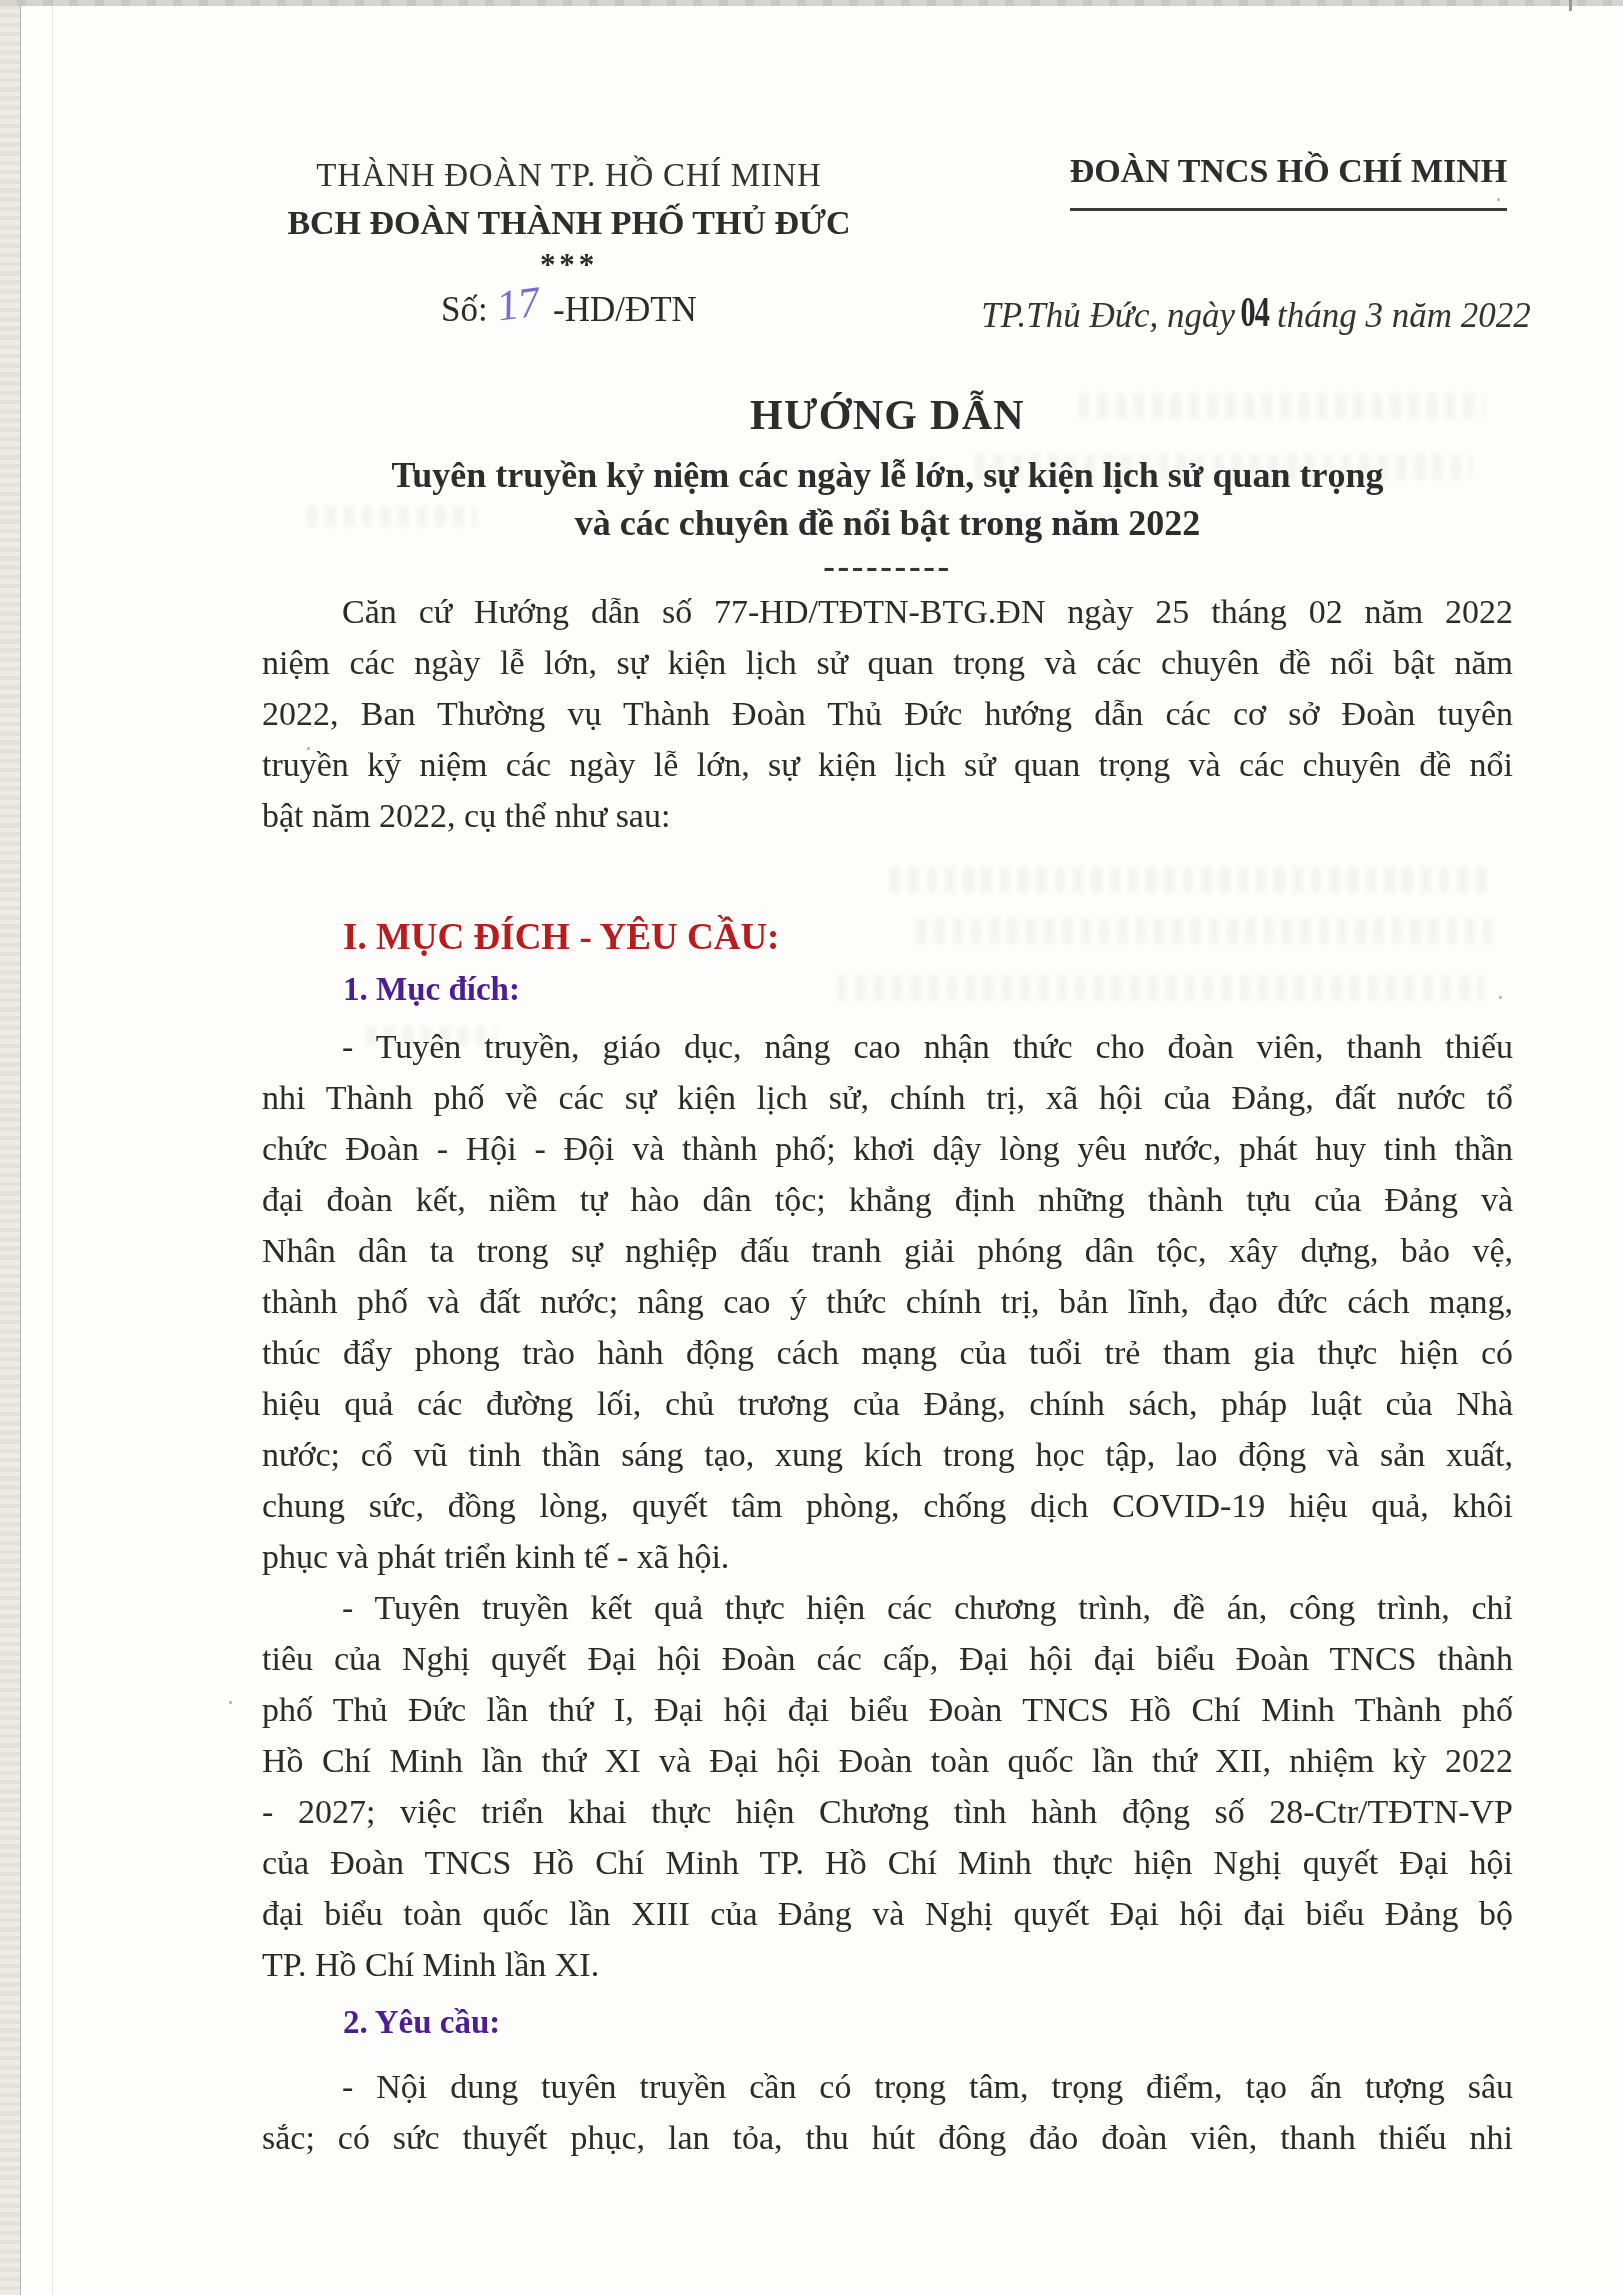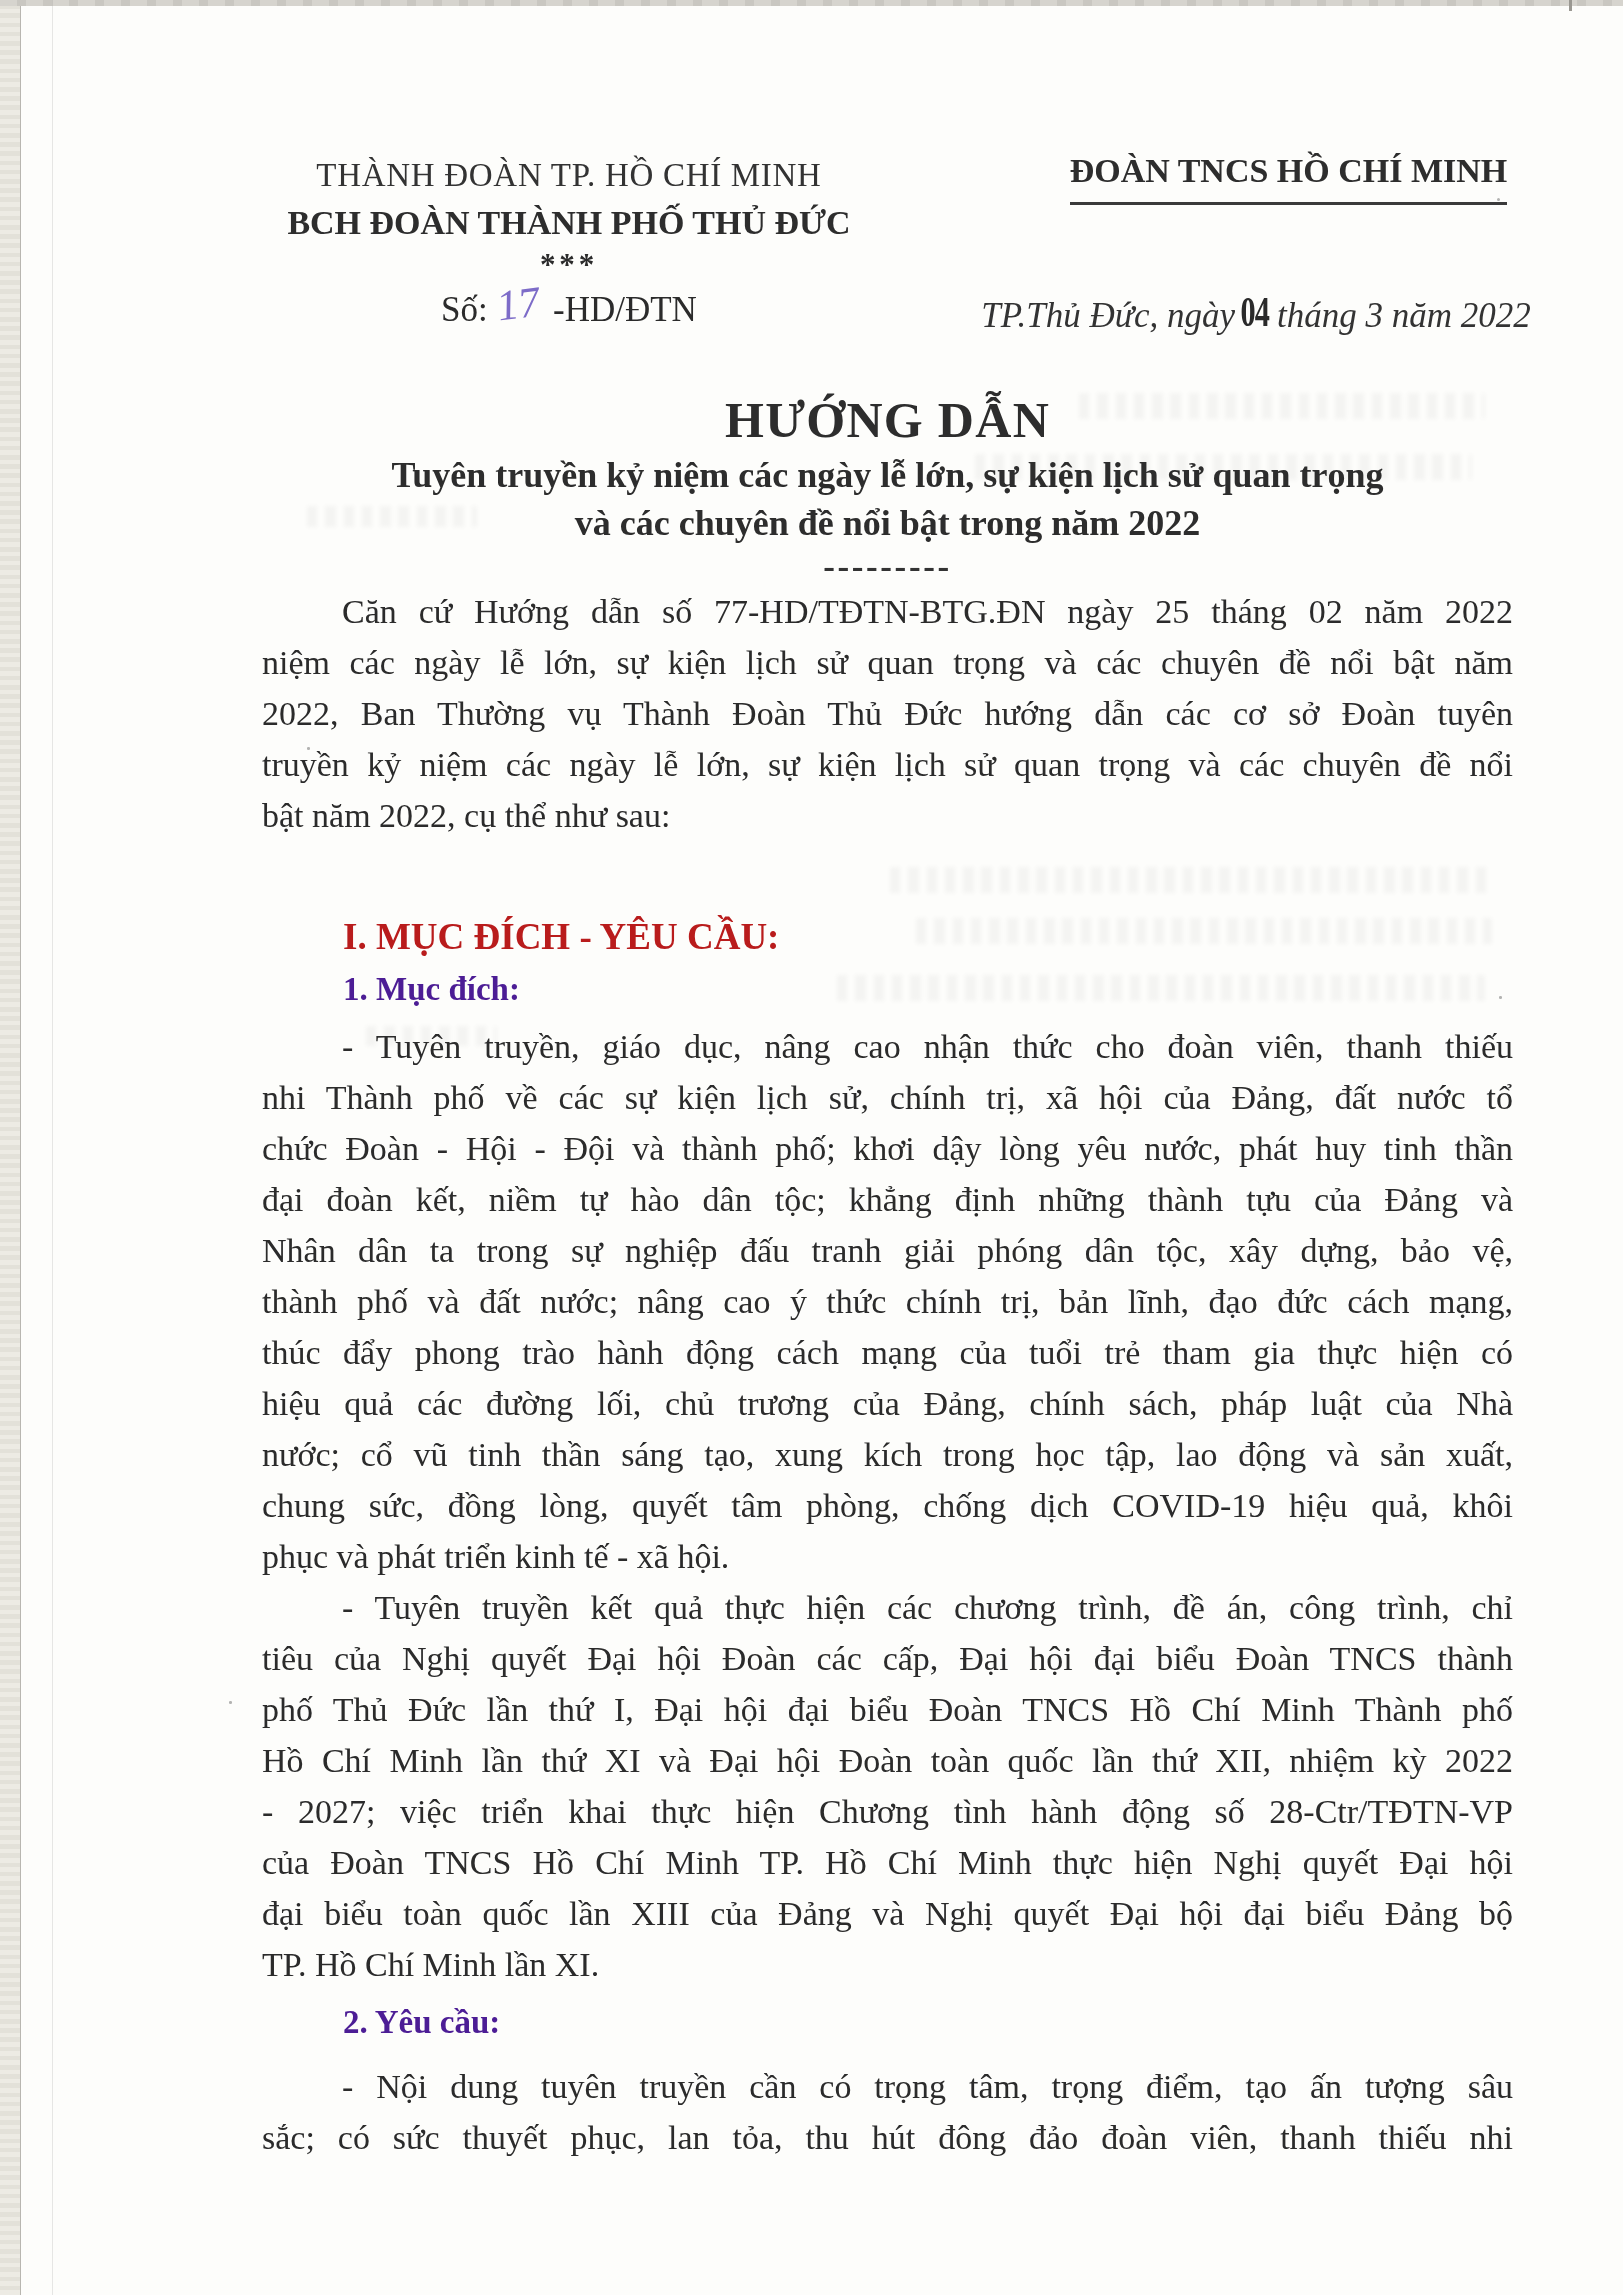--- a/index.html
+++ b/index.html
@@ -34,29 +34,29 @@
   .hdr{position:absolute;text-align:center;}
   .hdr-org-parent{left:196px;top:157px;width:746px;font-size:33px;letter-spacing:0.7px;color:#333;}
   .hdr-org-unit{left:196px;top:204px;width:746px;font-size:34px;font-weight:bold;color:#2d2d2d;}
   .hdr-stars{left:196px;top:247px;width:746px;font-size:31px;font-weight:bold;letter-spacing:3.9px;}
   .hdr-so{left:196px;top:287px;width:746px;font-size:35px;}
   .hand-purple{
     display:inline-block;color:#7d6cc8;font-size:43px;line-height:39px;
     transform:rotate(-7deg) skewX(-8deg);margin:0 13px 0 9.2px;position:relative;top:-2.6px;
   }
   .hdr-issuer{left:981px;top:152px;width:615px;font-size:34px;font-weight:bold;color:#2d2d2d;}
-  .hdr-issuer span{border-bottom:3.3px solid #3a3a3a;padding-bottom:13px;}
+  .hdr-issuer span{border-bottom:3.3px solid #3a3a3a;padding-bottom:19px;}
   .hdr-date{left:916px;top:296px;width:680px;font-size:35px;font-style:italic;color:#333;}
   .hand-day{
     display:inline-block;font-style:normal;font-weight:bold;font-size:42px;line-height:35px;
     transform:scaleX(.72);letter-spacing:-1.3px;color:#2a2a2a;position:relative;top:-1.3px;margin-right:2.6px;
   }
   
   .ttl{position:absolute;left:262px;width:1251px;text-align:center;}
-  .ttl-kind{top:391px;font-size:50px;font-weight:bold;letter-spacing:1.3px;color:#2d2d2d;}
+  .ttl-kind{top:391px;font-size:42px;font-weight:bold;letter-spacing:1.3px;color:#2d2d2d;}
   .ttl-sub1{top:454px;font-size:36px;font-weight:bold;color:#2d2d2d;}
   .ttl-sub2{top:502px;font-size:36px;font-weight:bold;color:#2d2d2d;}
   .ttl-div{top:547px;font-size:35px;font-weight:bold;letter-spacing:2.6px;color:#333;}
   
   .para{position:absolute;left:262px;width:1251px;font-size:34px;line-height:51px;color:#2b2b2b;text-align:justify;}
   .ln{text-align:justify;text-align-last:justify;}
   .ln.first{text-indent:80px;}
   .ln.last{text-align-last:left;}
   .heading{position:absolute;left:343px;font-size:37px;font-weight:bold;color:#b91c1c;}
   .subheading{position:absolute;left:343px;font-size:33px;font-weight:bold;color:#4c1d95;}

